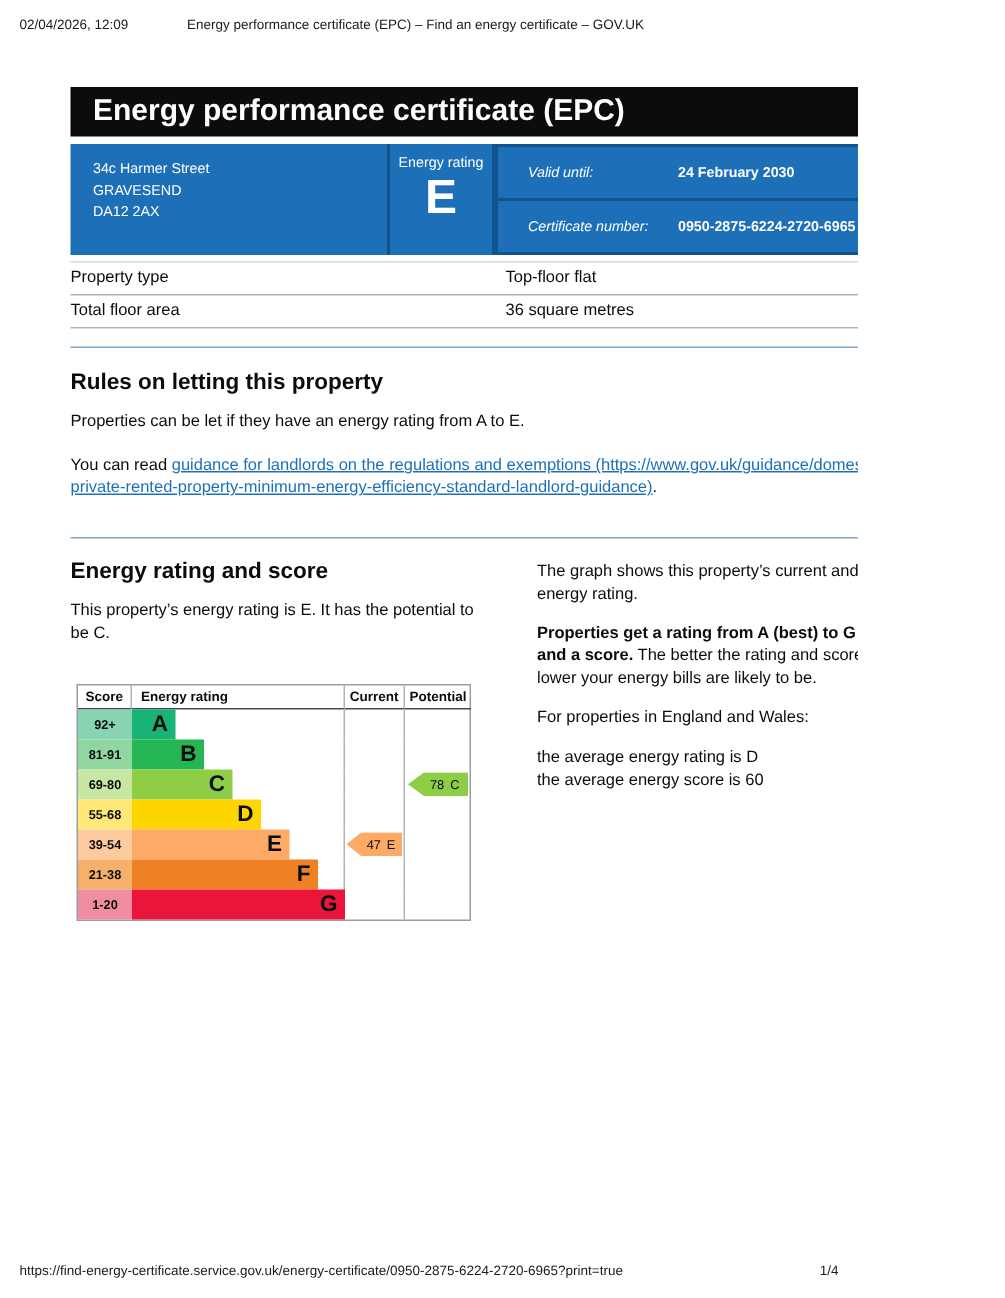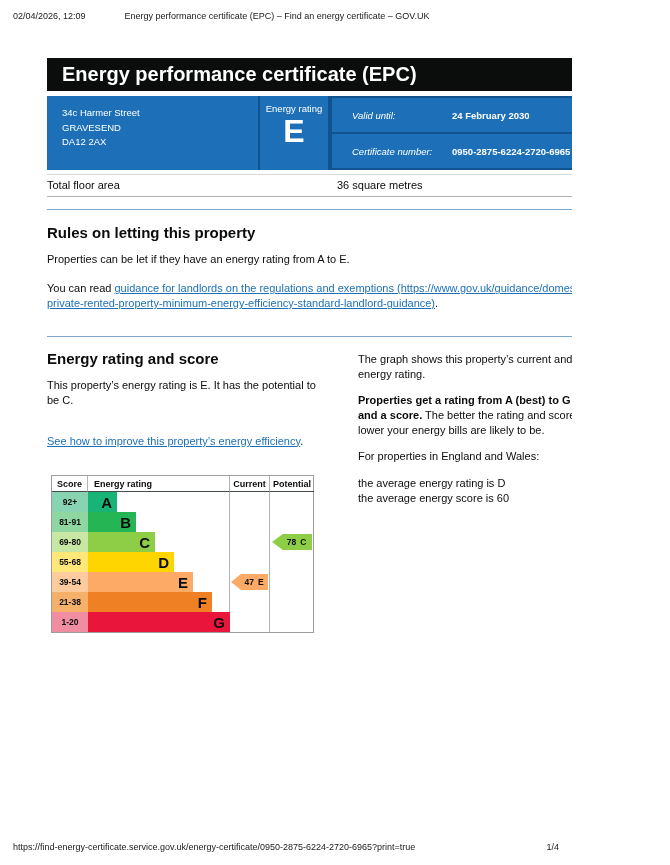--- a/index.html
+++ b/index.html
@@ -54,21 +54,21 @@
   
   .epc-chart { display:grid; grid-template-columns:36px 142px 40px 44px; grid-template-rows:16px repeat(7,20px); border:1px solid #9a9ea1; width:263px; margin:26px 0 0 4px; }
   .ch { font-size:9px; font-weight:bold; display:flex; align-items:center; justify-content:center; border-bottom:1px solid #444b4e; }
   .ch.left { justify-content:flex-start; padding-left:6px; }
   .sep { border-right:1px solid #b1b4b6; }
   .cs { display:flex; align-items:center; justify-content:center; font-size:8.5px; font-weight:bold; }
   .cb { position:relative; border-right:1px solid #b1b4b6; }
   .bar { height:100%; display:flex; align-items:center; justify-content:flex-end; padding-right:5px; font-weight:bold; font-size:15px; color:#0b0c0c; }
   .cc, .cp { display:flex; align-items:center; justify-content:center; }
   .cc { border-right:1px solid #b1b4b6; }
-  .arrow { height:16px; display:flex; align-items:center; justify-content:center; gap:4px; padding-left:9px; font-size:8.5px; font-weight:bold; color:#0b0c0c; clip-path:polygon(0 50%, 27% 0, 100% 0, 100% 100%, 27% 100%); }
+  .arrow { height:16px; display:flex; align-items:center; justify-content:center; gap:4px; padding-left:9px; font-size:8.5px; font-weight:normal; color:#0b0c0c; clip-path:polygon(0 50%, 27% 0, 100% 0, 100% 100%, 27% 100%); }
   .arrow.cur { width:37px; }
   .arrow.pot { width:40px; }
 </style>
 </head>
 <body>
 
 <div class="page">
 
   <div class="print-header">
     <span class="ts">02/04/2026, 12:09</span>
@@ -98,38 +98,41 @@
         </div>
         <div class="v-cell">
           <span class="v-label">Certificate number:</span>
           <span class="v-value">0950-2875-6224-2720-6965</span>
         </div>
       </div>
     </div>
 
     <div class="details" id="property-details">
         <div class="row">
+          <span class="label">Property type</span>
+          <span class="value">Top-floor flat</span>
+        </div>
+        <div class="row">
           <span class="label">Total floor area</span>
           <span class="value">36 square metres</span>
         </div>
       </div>
 
     <hr class="blue-hr">
 
     <h2>Rules on letting this property</h2>
     <p>Properties can be let if they have an energy rating from A to E.</p>
     <p class="mt14"><span>You can read </span><a class="link" href="#">guidance for landlords on the regulations and exemptions (https://www.gov.uk/guidance/domestic-private-rented-property-minimum-energy-efficiency-standard-landlord-guidance)</a><span>.</span></p>
 
     <hr class="blue-hr mt24">
 
     <div class="two-col">
       <div class="col-left">
         <h2>Energy rating and score</h2>
         <p>This property’s energy rating is E. It has the potential to be C.</p>
-        <p class="mt26"><a class="link" href="#">See how to improve this property’s energy efficiency</a><span>.</span></p>
         <div class="epc-chart" id="epc-chart">
             <div class="ch sep">Score</div>
             <div class="ch left sep">Energy rating</div>
             <div class="ch sep">Current</div>
             <div class="ch">Potential</div>
             <div class="cs" style="background: rgb(135, 211, 178);">92+</div>
             <div class="cb">
               <div class="bar" style="width: 29px; background: rgb(24, 179, 118);">
                 <span>A</span>
               </div>

